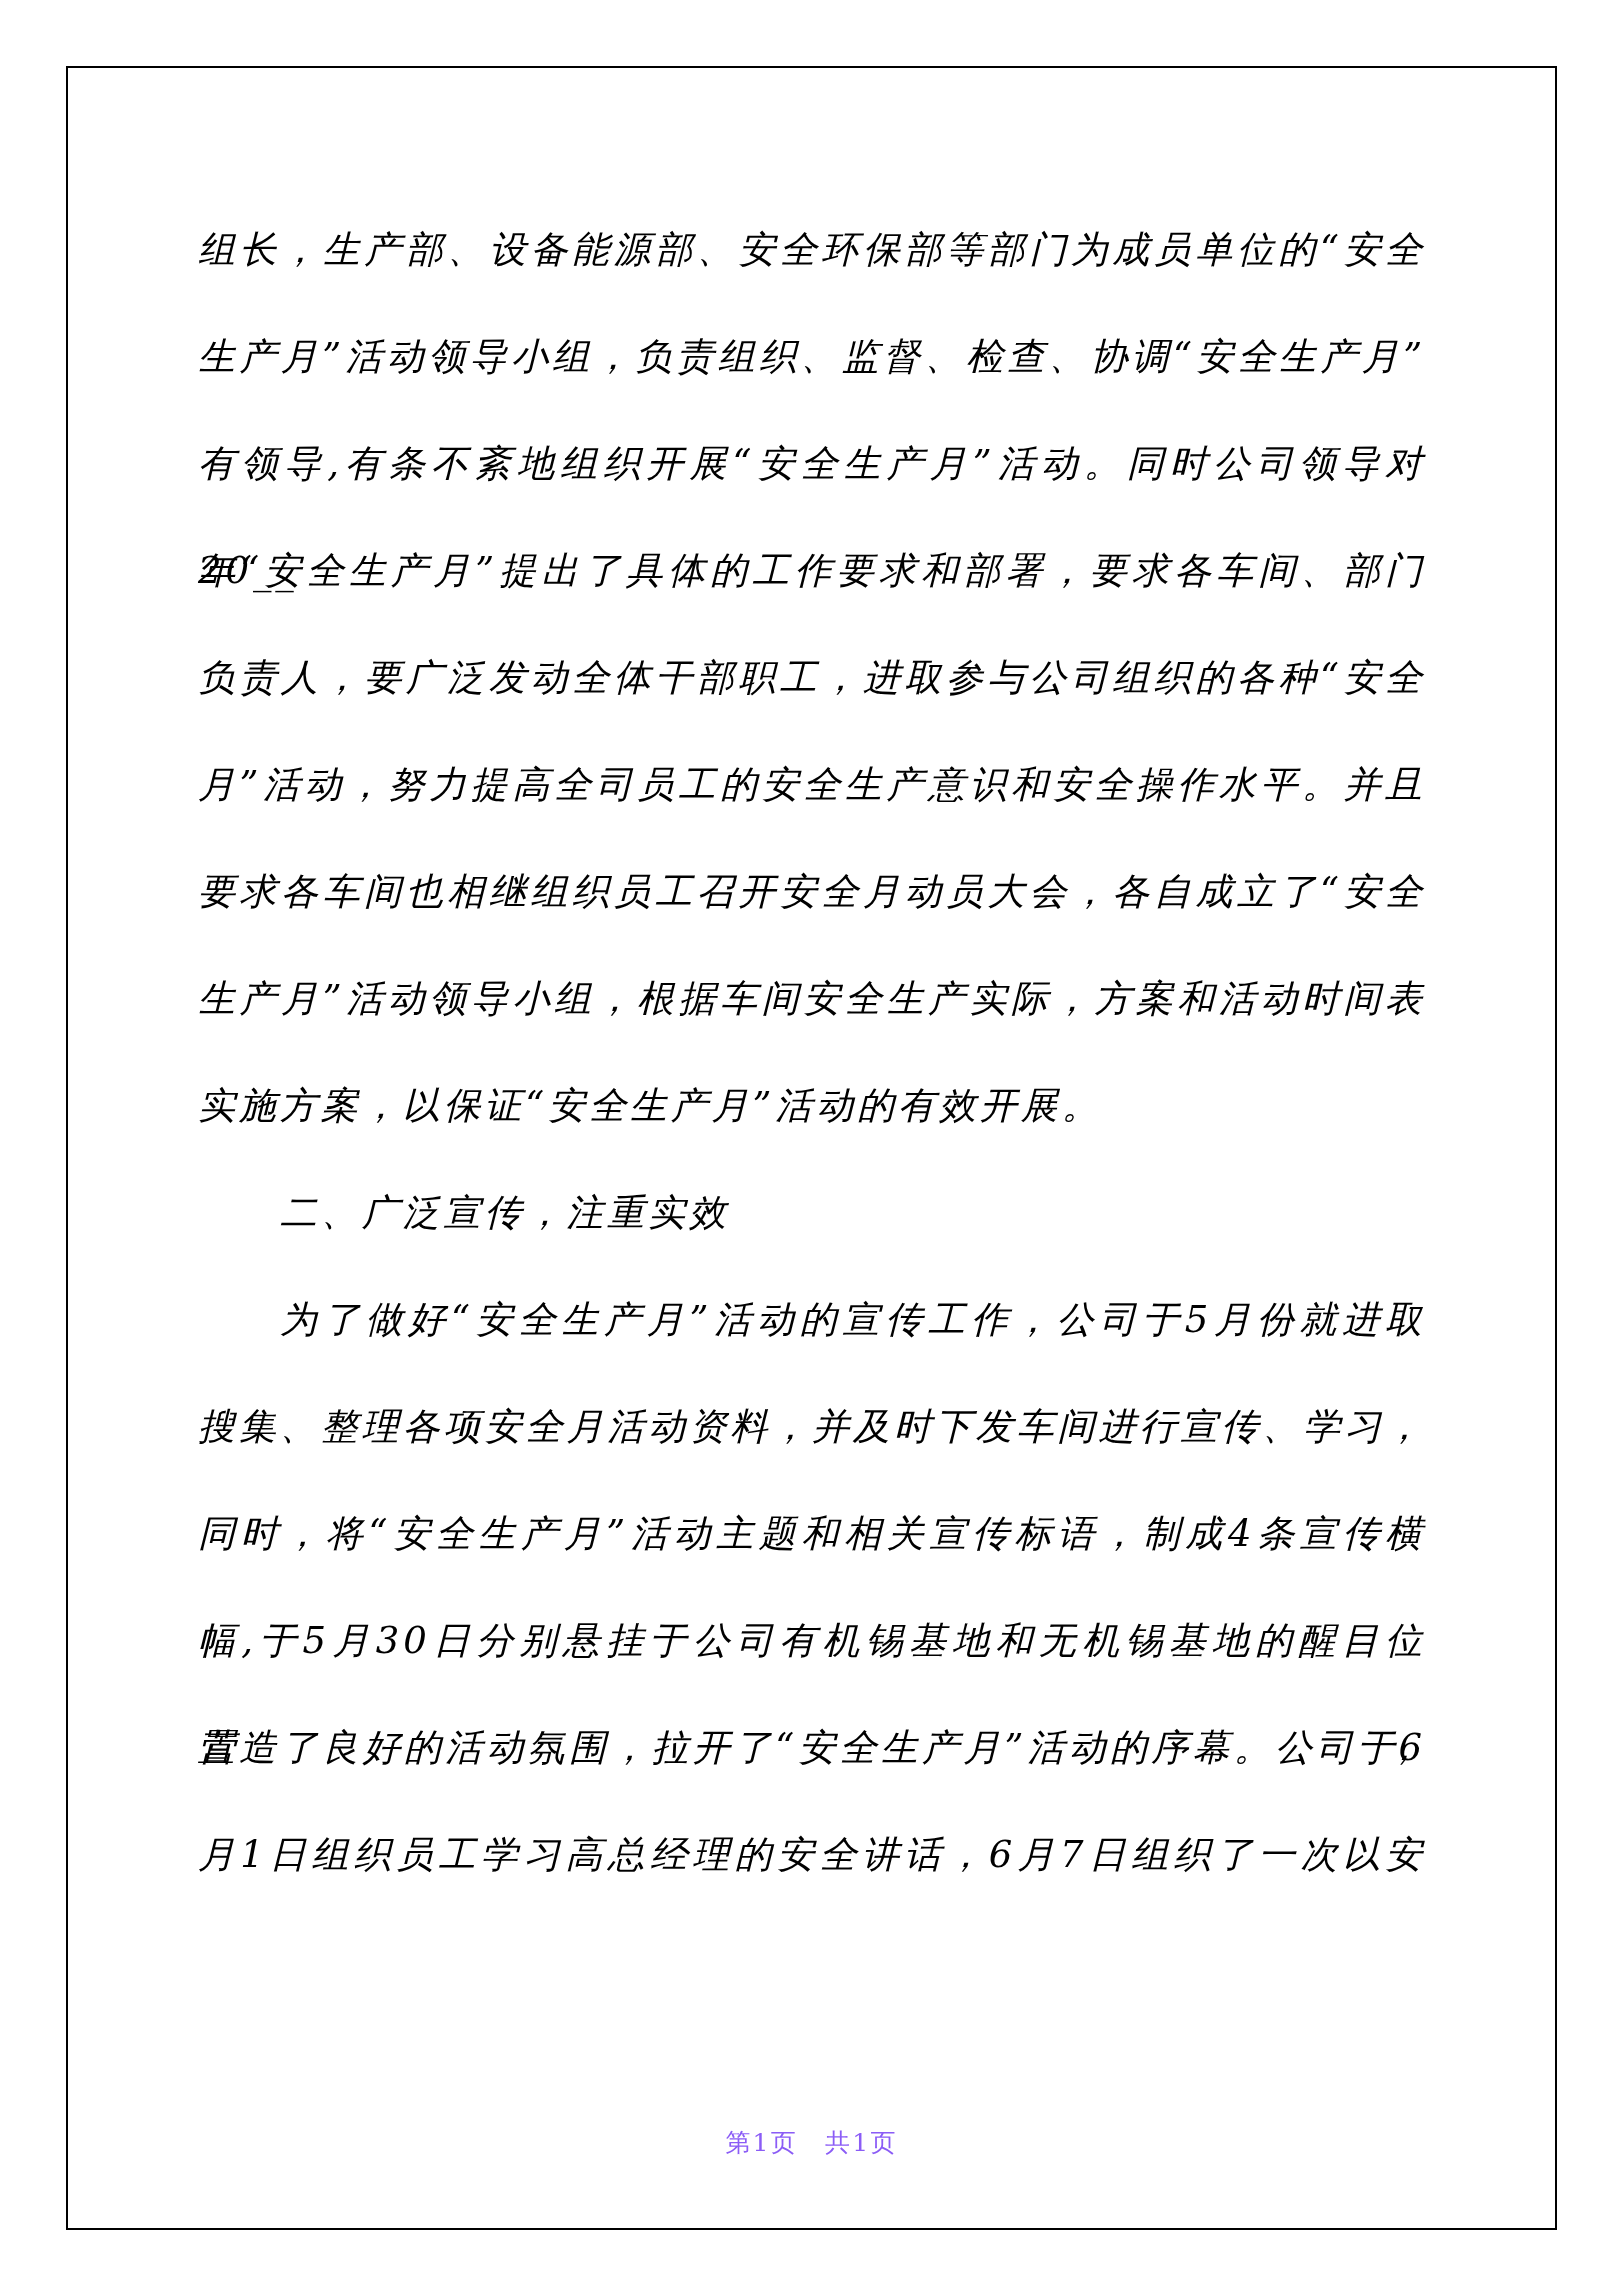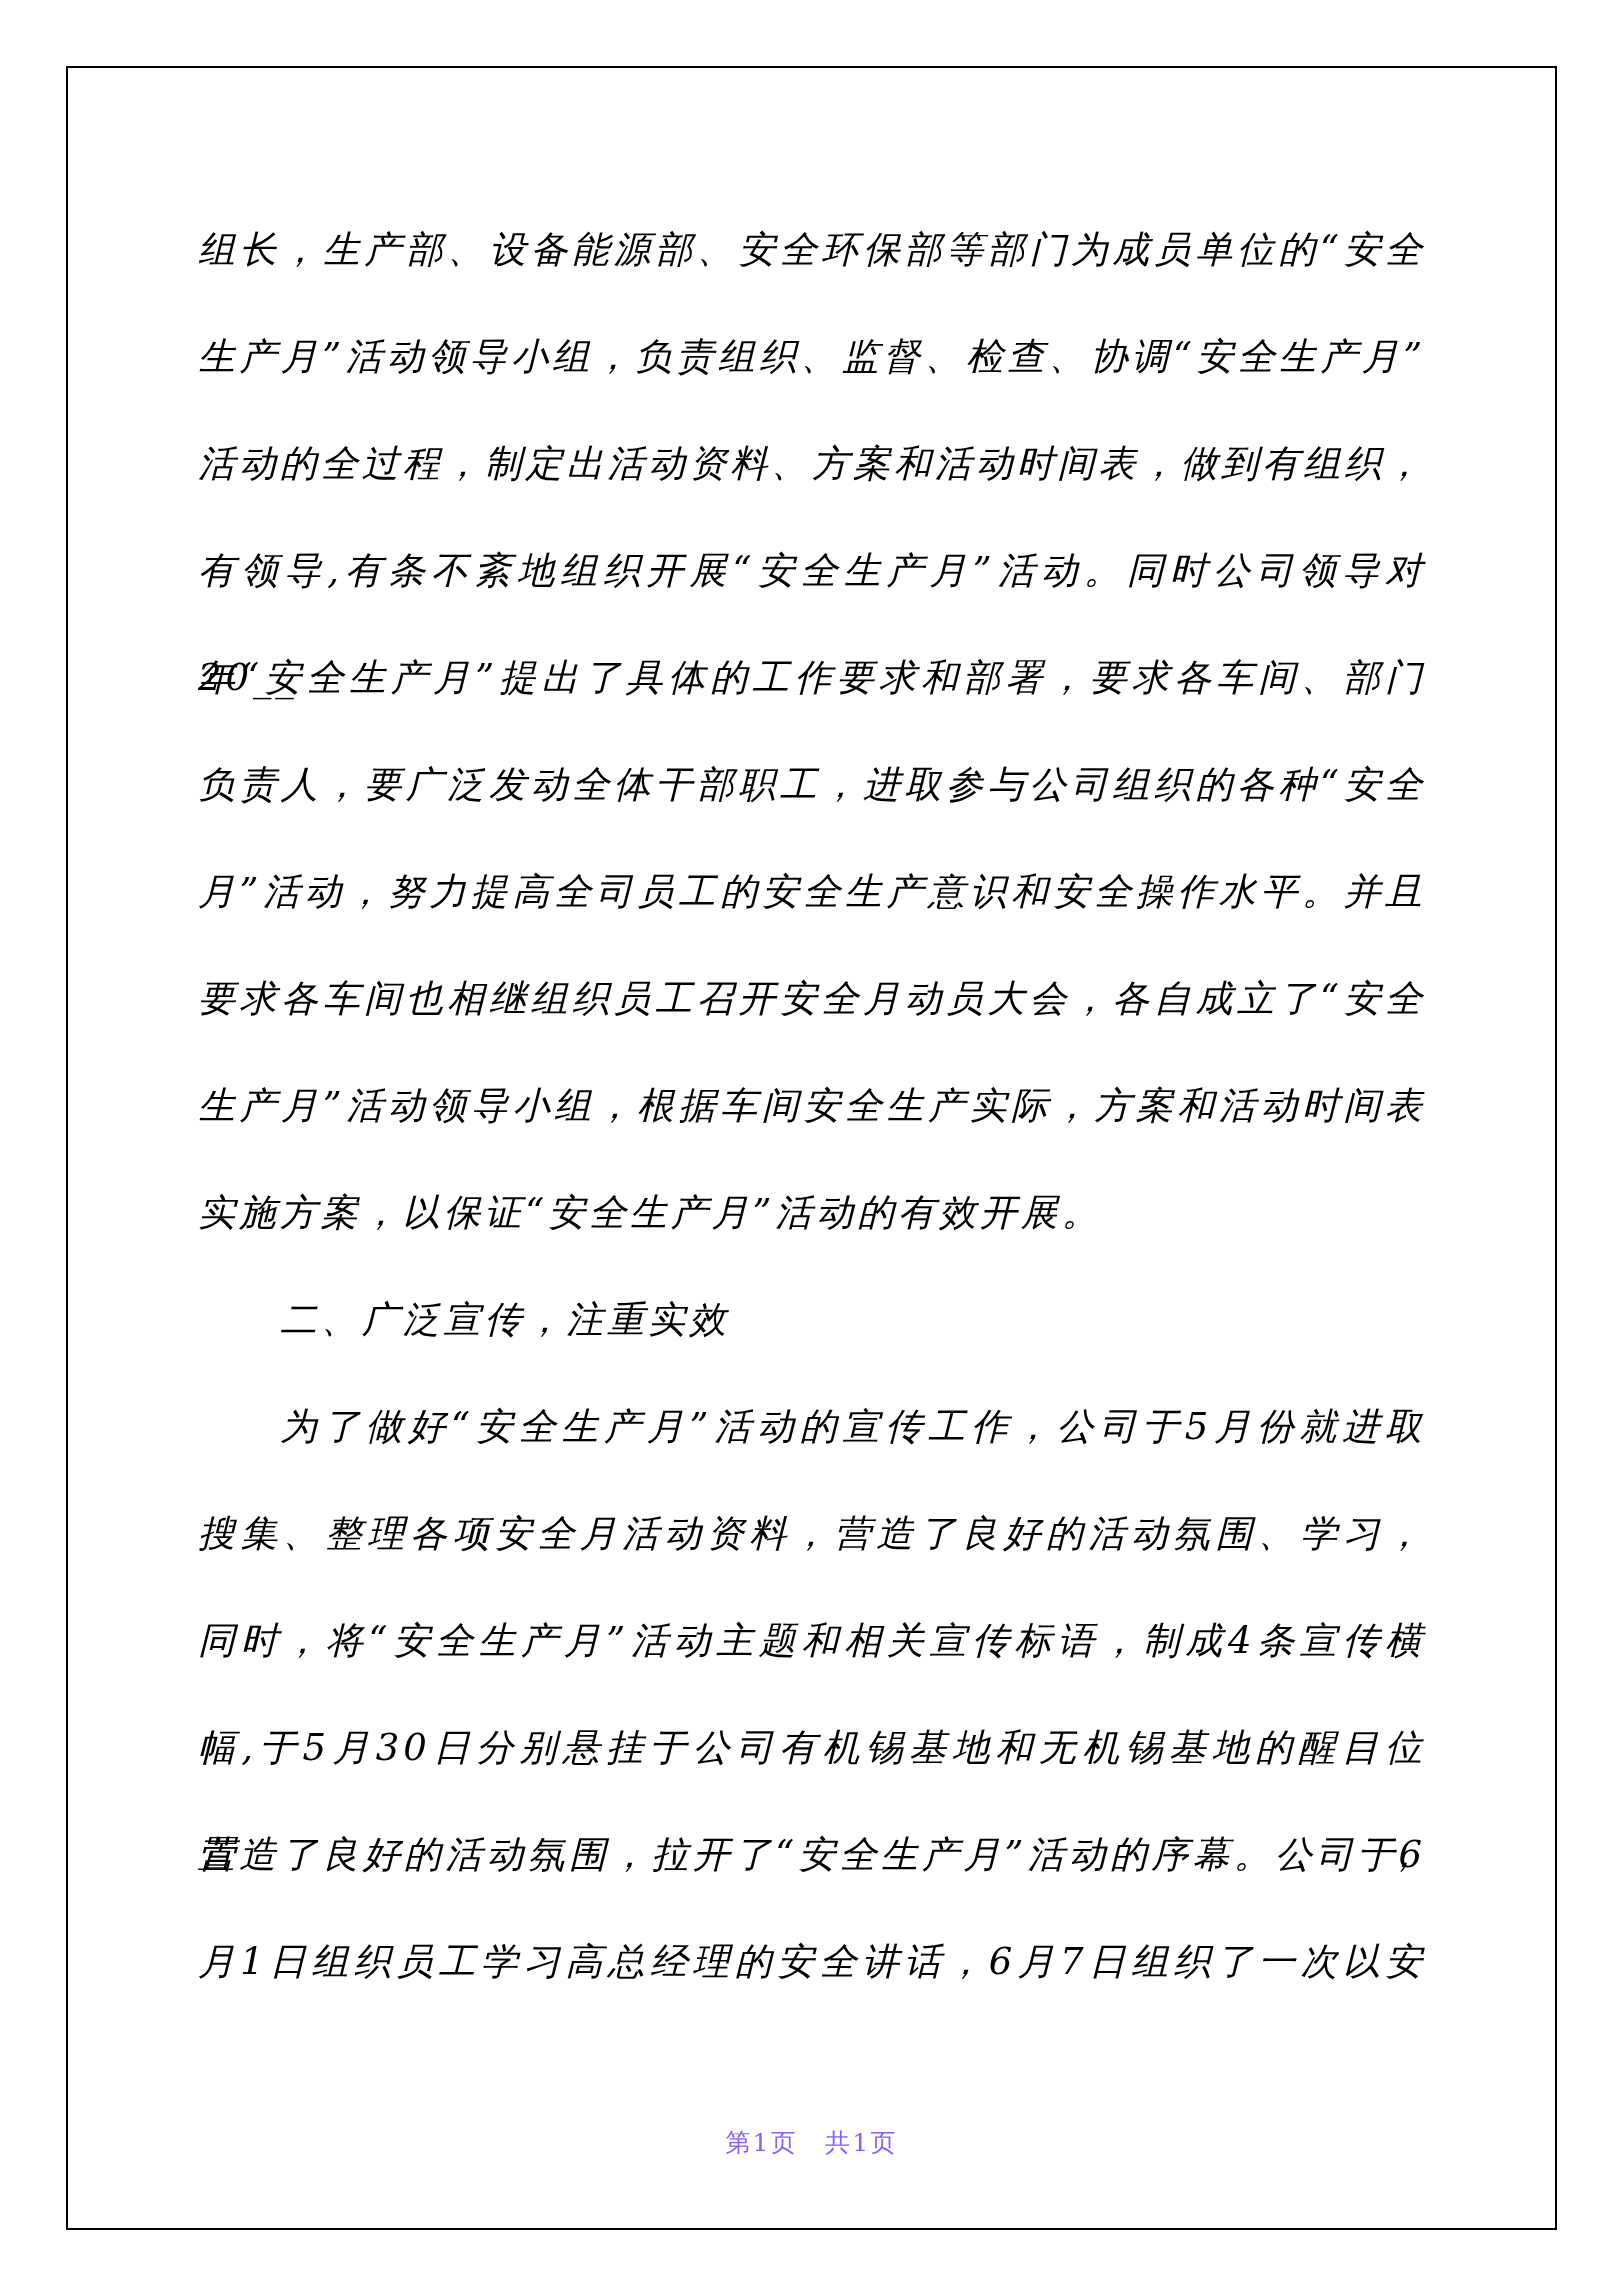--- a/index.html
+++ b/index.html
@@ -64,31 +64,30 @@
   }
 </style>
 </head>
 <body>
 
 <div class="page">
   <div class="frame"></div>
   <div class="body-text" id="lines-container">
       <div class="line fill">组长，生产部、设备能源部、安全环保部等部门为成员单位的“安全</div>
       <div class="line fill">生产月”活动领导小组，负责组织、监督、检查、协调“安全生产月”</div>
-      <div class="line fill">活动的全过程，制定出活动资料、方案和活动时间表，做到有组织，</div>
       <div class="line fill">有领导,有条不紊地组织开展“安全生产月”活动。同时公司领导对20__</div>
       <div class="line fill">年“安全生产月”提出了具体的工作要求和部署，要求各车间、部门</div>
       <div class="line fill">负责人，要广泛发动全体干部职工，进取参与公司组织的各种“安全</div>
       <div class="line fill">月”活动，努力提高全司员工的安全生产意识和安全操作水平。并且</div>
       <div class="line fill">要求各车间也相继组织员工召开安全月动员大会，各自成立了“安全</div>
       <div class="line fill">生产月”活动领导小组，根据车间安全生产实际，方案和活动时间表</div>
       <div class="line">实施方案，以保证“安全生产月”活动的有效开展。</div>
       <div class="line indent">二、广泛宣传，注重实效</div>
       <div class="line indent fill">为了做好“安全生产月”活动的宣传工作，公司于5月份就进取</div>
-      <div class="line fill">搜集、整理各项安全月活动资料，营造了良好的活动氛围、学习，</div>
+      <div class="line fill">搜集、整理各项安全月活动资料，并及时下发车间进行宣传、学习，</div>
       <div class="line fill">同时，将“安全生产月”活动主题和相关宣传标语，制成4条宣传横</div>
       <div class="line fill">幅,于5月30日分别悬挂于公司有机锡基地和无机锡基地的醒目位置，</div>
       <div class="line fill">营造了良好的活动氛围，拉开了“安全生产月”活动的序幕。公司于6</div>
       <div class="line fill">月1日组织员工学习高总经理的安全讲话，6月7日组织了一次以安</div>
     </div>
   <div class="footer">
     <span>第1页　共1页</span>
   </div>
 </div>
 

